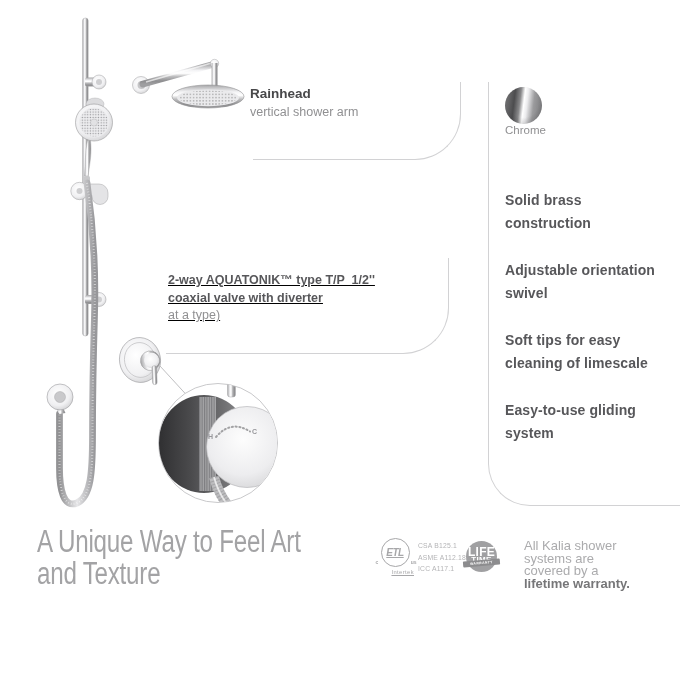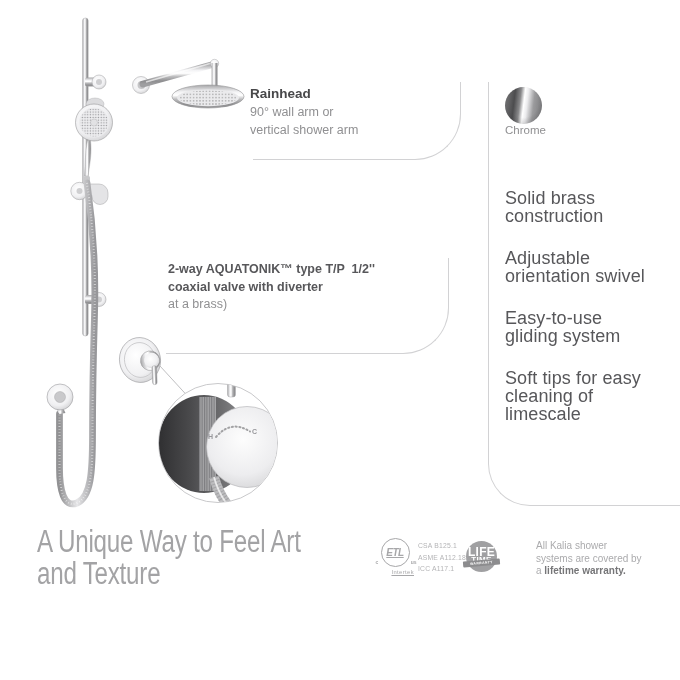--- a/index.html
+++ b/index.html
@@ -17,34 +17,34 @@
   .valve-outline{left:166px;top:258px;width:282px;height:95px;
     border-right:1px solid var(--line);border-bottom:1px solid var(--line);
     border-bottom-right-radius:46px;}
   .right-panel{left:488px;top:82px;width:200px;height:423px;
     border-left:1px solid var(--line);border-bottom:1px solid var(--line);
     border-bottom-left-radius:42px;}
   
   .co{position:absolute;text-align:left;}
   .co div{white-space:pre;}
   .rainhead-text{left:250px;top:85px;width:194px;}
-  .valve-text{left:168px;top:261px;width:272px;}
+  .valve-text{left:168px;top:272px;width:272px;text-decoration:underline;}
   .co-title{font-size:13.5px;font-weight:700;color:var(--text-dark);line-height:18px;}
   .co-line{font-size:12.5px;color:var(--text-light);line-height:18px;}
   .co-bold{font-size:12.5px;font-weight:700;color:var(--text-mid);line-height:17.5px;}
   .co-light{font-size:12.5px;color:var(--text-light);line-height:17.5px;}
   
   .swatch{position:absolute;left:505px;top:87px;width:37px;height:37px;border-radius:50%;
     background:
       radial-gradient(circle at 50% 42%, rgba(255,255,255,0) 52%, rgba(40,40,42,.28) 96%),
       linear-gradient(97deg,#7d7d7f 0%,#4c4c4e 26%,#88888a 40%,#ffffff 50%,#ececee 58%,#9b9b9d 74%,#767678 100%);}
   .swatch-label{position:absolute;left:505px;top:124px;font-size:11.5px;color:var(--text-light);}
   
   .features{position:absolute;left:505px;top:189px;width:152px;}
-  .feature{font-size:18px;line-height:18px;font-weight:400;color:var(--text-mid);
+  .feature{font-size:14px;line-height:23px;font-weight:700;color:var(--text-mid);
     margin-bottom:24px;letter-spacing:.1px;}
   
   .headline{position:absolute;left:37px;top:526px;margin:0;font-weight:400;
     font-size:31px;line-height:32px;color:var(--headline);letter-spacing:-.3px;
     transform:scaleX(.78);transform-origin:0 0;white-space:nowrap;}
   
   .etl{position:absolute;left:376px;top:538px;width:38px;text-align:right;color:#a7a7a9;text-decoration:underline;}
   .etl-circle{position:relative;width:27px;height:27px;margin:0 auto;border:1.6px solid #a7a7a9;
     border-radius:50%;display:flex;align-items:center;justify-content:center;}
   .etl-mark{font-size:10px;font-weight:800;font-style:italic;letter-spacing:-.5px;}
@@ -53,21 +53,21 @@
   .etl-company{margin-top:2px;font-size:5.8px;letter-spacing:.4px;}
   .codes{position:absolute;left:418px;top:540px;font-size:6.8px;line-height:11.5px;
     color:var(--text-faint);letter-spacing:.2px;}
   .life-badge{position:absolute;left:466px;top:541px;width:31px;height:31px;border-radius:50%;
     background:var(--badge-gray);color:#fff;text-align:center;}
   .lb-l1{font-size:12px;font-weight:800;line-height:8px;margin-top:6.5px;letter-spacing:.3px;}
   .lb-l2{font-size:8px;font-weight:800;line-height:8px;letter-spacing:.3px;}
   .lb-banner{position:absolute;left:-3px;right:-3px;top:19px;height:6px;background:var(--badge-dark);
     color:#fff;font-size:3.4px;line-height:6px;letter-spacing:.4px;font-weight:700;
     transform:rotate(-5deg);border-radius:1px;}
-  .warranty-note{position:absolute;left:536px;top:540px;width:107px;font-size:10px;
+  .warranty-note{position:absolute;left:524px;top:540px;width:107px;font-size:13px;
     line-height:12.5px;color:#ababad;}
   .warranty-note b{color:#767678;}
   .illu{position:absolute;left:0;top:0;}
 </style>
 </head>
 <body>
 
 <div class="canvas">
 
   <svg class="illu" width="680" height="680" viewBox="0 0 680 680">
@@ -197,38 +197,37 @@
       </g>
     </g>
   </svg>
 
   <div class="outline rainhead-outline"></div>
   <div class="outline valve-outline"></div>
   <div class="outline right-panel"></div>
 
   <div class="co rainhead-text">
     <div class="co-title">Rainhead</div>
-    <div class="co-line">90° wall arm or</div>
     <div class="co-line">vertical shower arm</div>
   </div>
 
   <div class="co valve-text">
     <div class="co-bold">2-way AQUATONIK™ type T/P  1/2''</div>
     <div class="co-bold">coaxial valve with diverter</div>
-    <div class="co-light">at a brass)</div>
+    <div class="co-light">at a type)</div>
   </div>
 
   <div class="swatch"></div>
   <div class="swatch-label">Chrome</div>
 
   <div class="features">
     <div class="feature">Solid brass construction</div>
     <div class="feature">Adjustable orientation swivel</div>
+    <div class="feature">Soft tips for easy cleaning of limescale</div>
     <div class="feature">Easy-to-use gliding system</div>
-    <div class="feature">Soft tips for easy cleaning of limescale</div>
   </div>
 
   <h1 class="headline">
     <div>A Unique Way to Feel Art</div>
     <div>and Texture</div>
   </h1>
 
   <div class="etl">
     <div class="etl-circle">
       <span class="etl-c">c</span>

